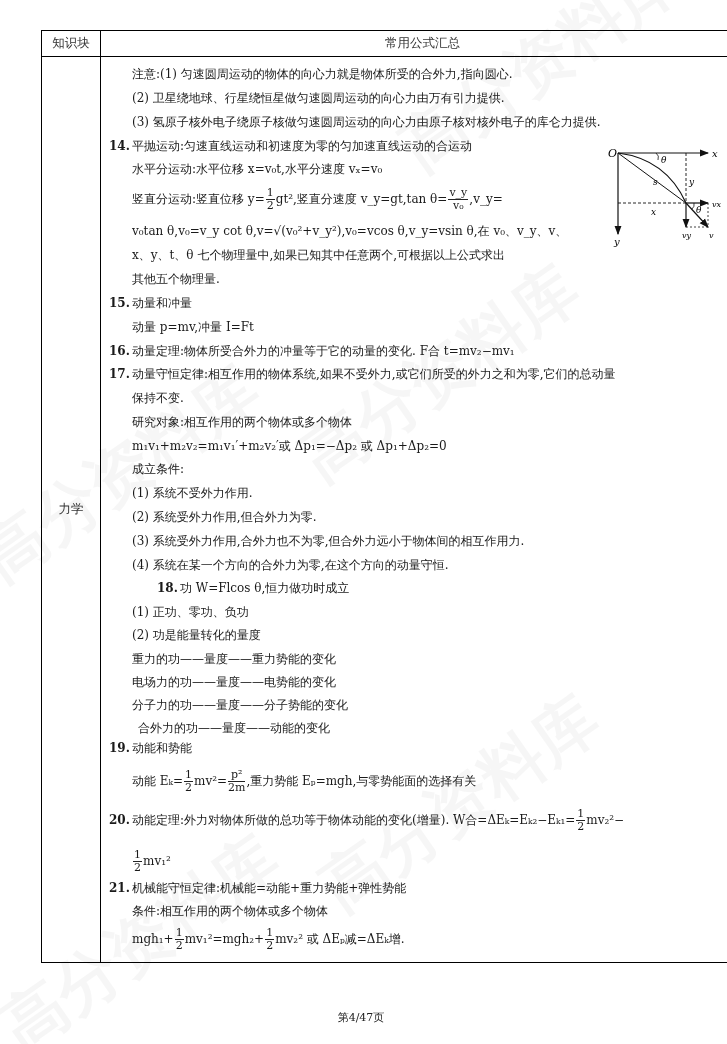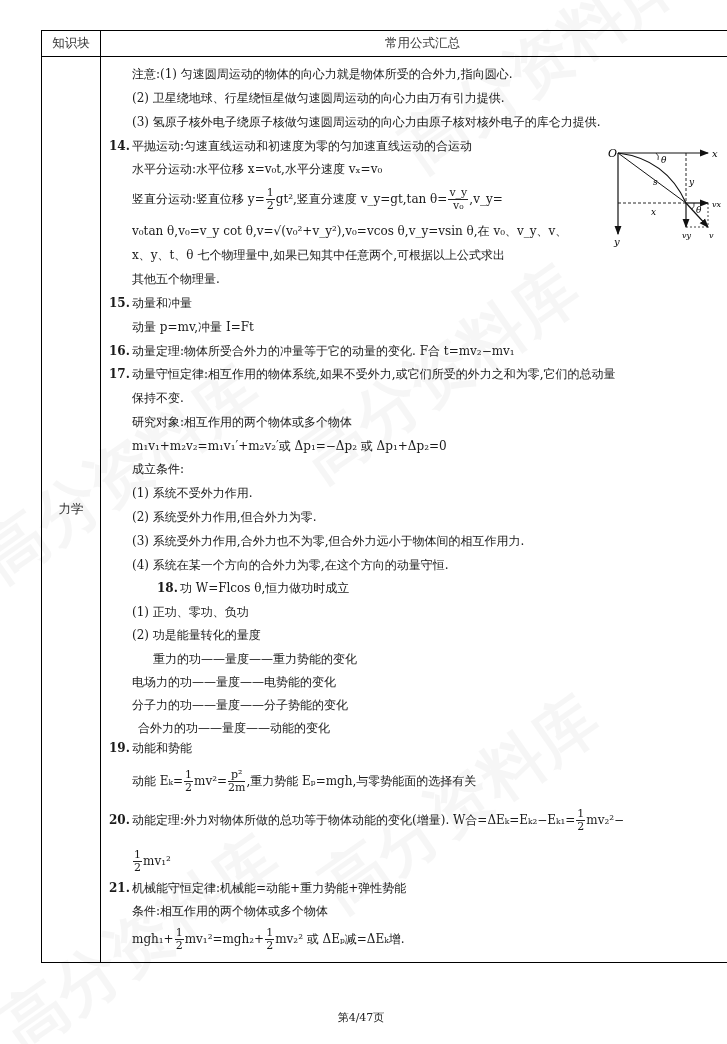--- a/index.html
+++ b/index.html
@@ -113,21 +113,21 @@
         <div class="ln" style="top:425px;">(1) 系统不受外力作用.</div>
         <div class="ln" style="top:449px;">(2) 系统受外力作用,但合外力为零.</div>
         <div class="ln" style="top:473px;">(3) 系统受外力作用,合外力也不为零,但合外力远小于物体间的相互作用力.</div>
         <div class="ln" style="top:497px;">(4) 系统在某一个方向的合外力为零,在这个方向的动量守恒.</div>
 
         <div class="ln ind0" style="top:520px;margin-left:48px;">
           <span class="num">18.</span><span>功 W=Flcos θ,恒力做功时成立</span>
         </div>
         <div class="ln" style="top:544px;">(1) 正功、零功、负功</div>
         <div class="ln" style="top:567px;">(2) 功是能量转化的量度</div>
-        <div class="ln" style="top:591px;margin-left:21px;">重力的功——量度——重力势能的变化</div>
+        <div class="ln" style="top:591px;">重力的功——量度——重力势能的变化</div>
         <div class="ln" style="top:614px;">电场力的功——量度——电势能的变化</div>
         <div class="ln" style="top:637px;">分子力的功——量度——分子势能的变化</div>
         <div class="ln" style="top:660px;margin-left:6px;">合外力的功——量度——动能的变化</div>
 
         <div class="ln ind0" style="top:680px;">
           <span class="num">19.</span><span>动能和势能</span>
         </div>
         <div class="ln" style="top:712px;">
           <span>动能 Eₖ=</span><span class="frac"><span class="top">1</span><span>2</span></span><span>mv²=</span><span class="frac"><span class="top">p²</span><span>2m</span></span><span>,重力势能 Eₚ=mgh,与零势能面的选择有关</span>
         </div>

